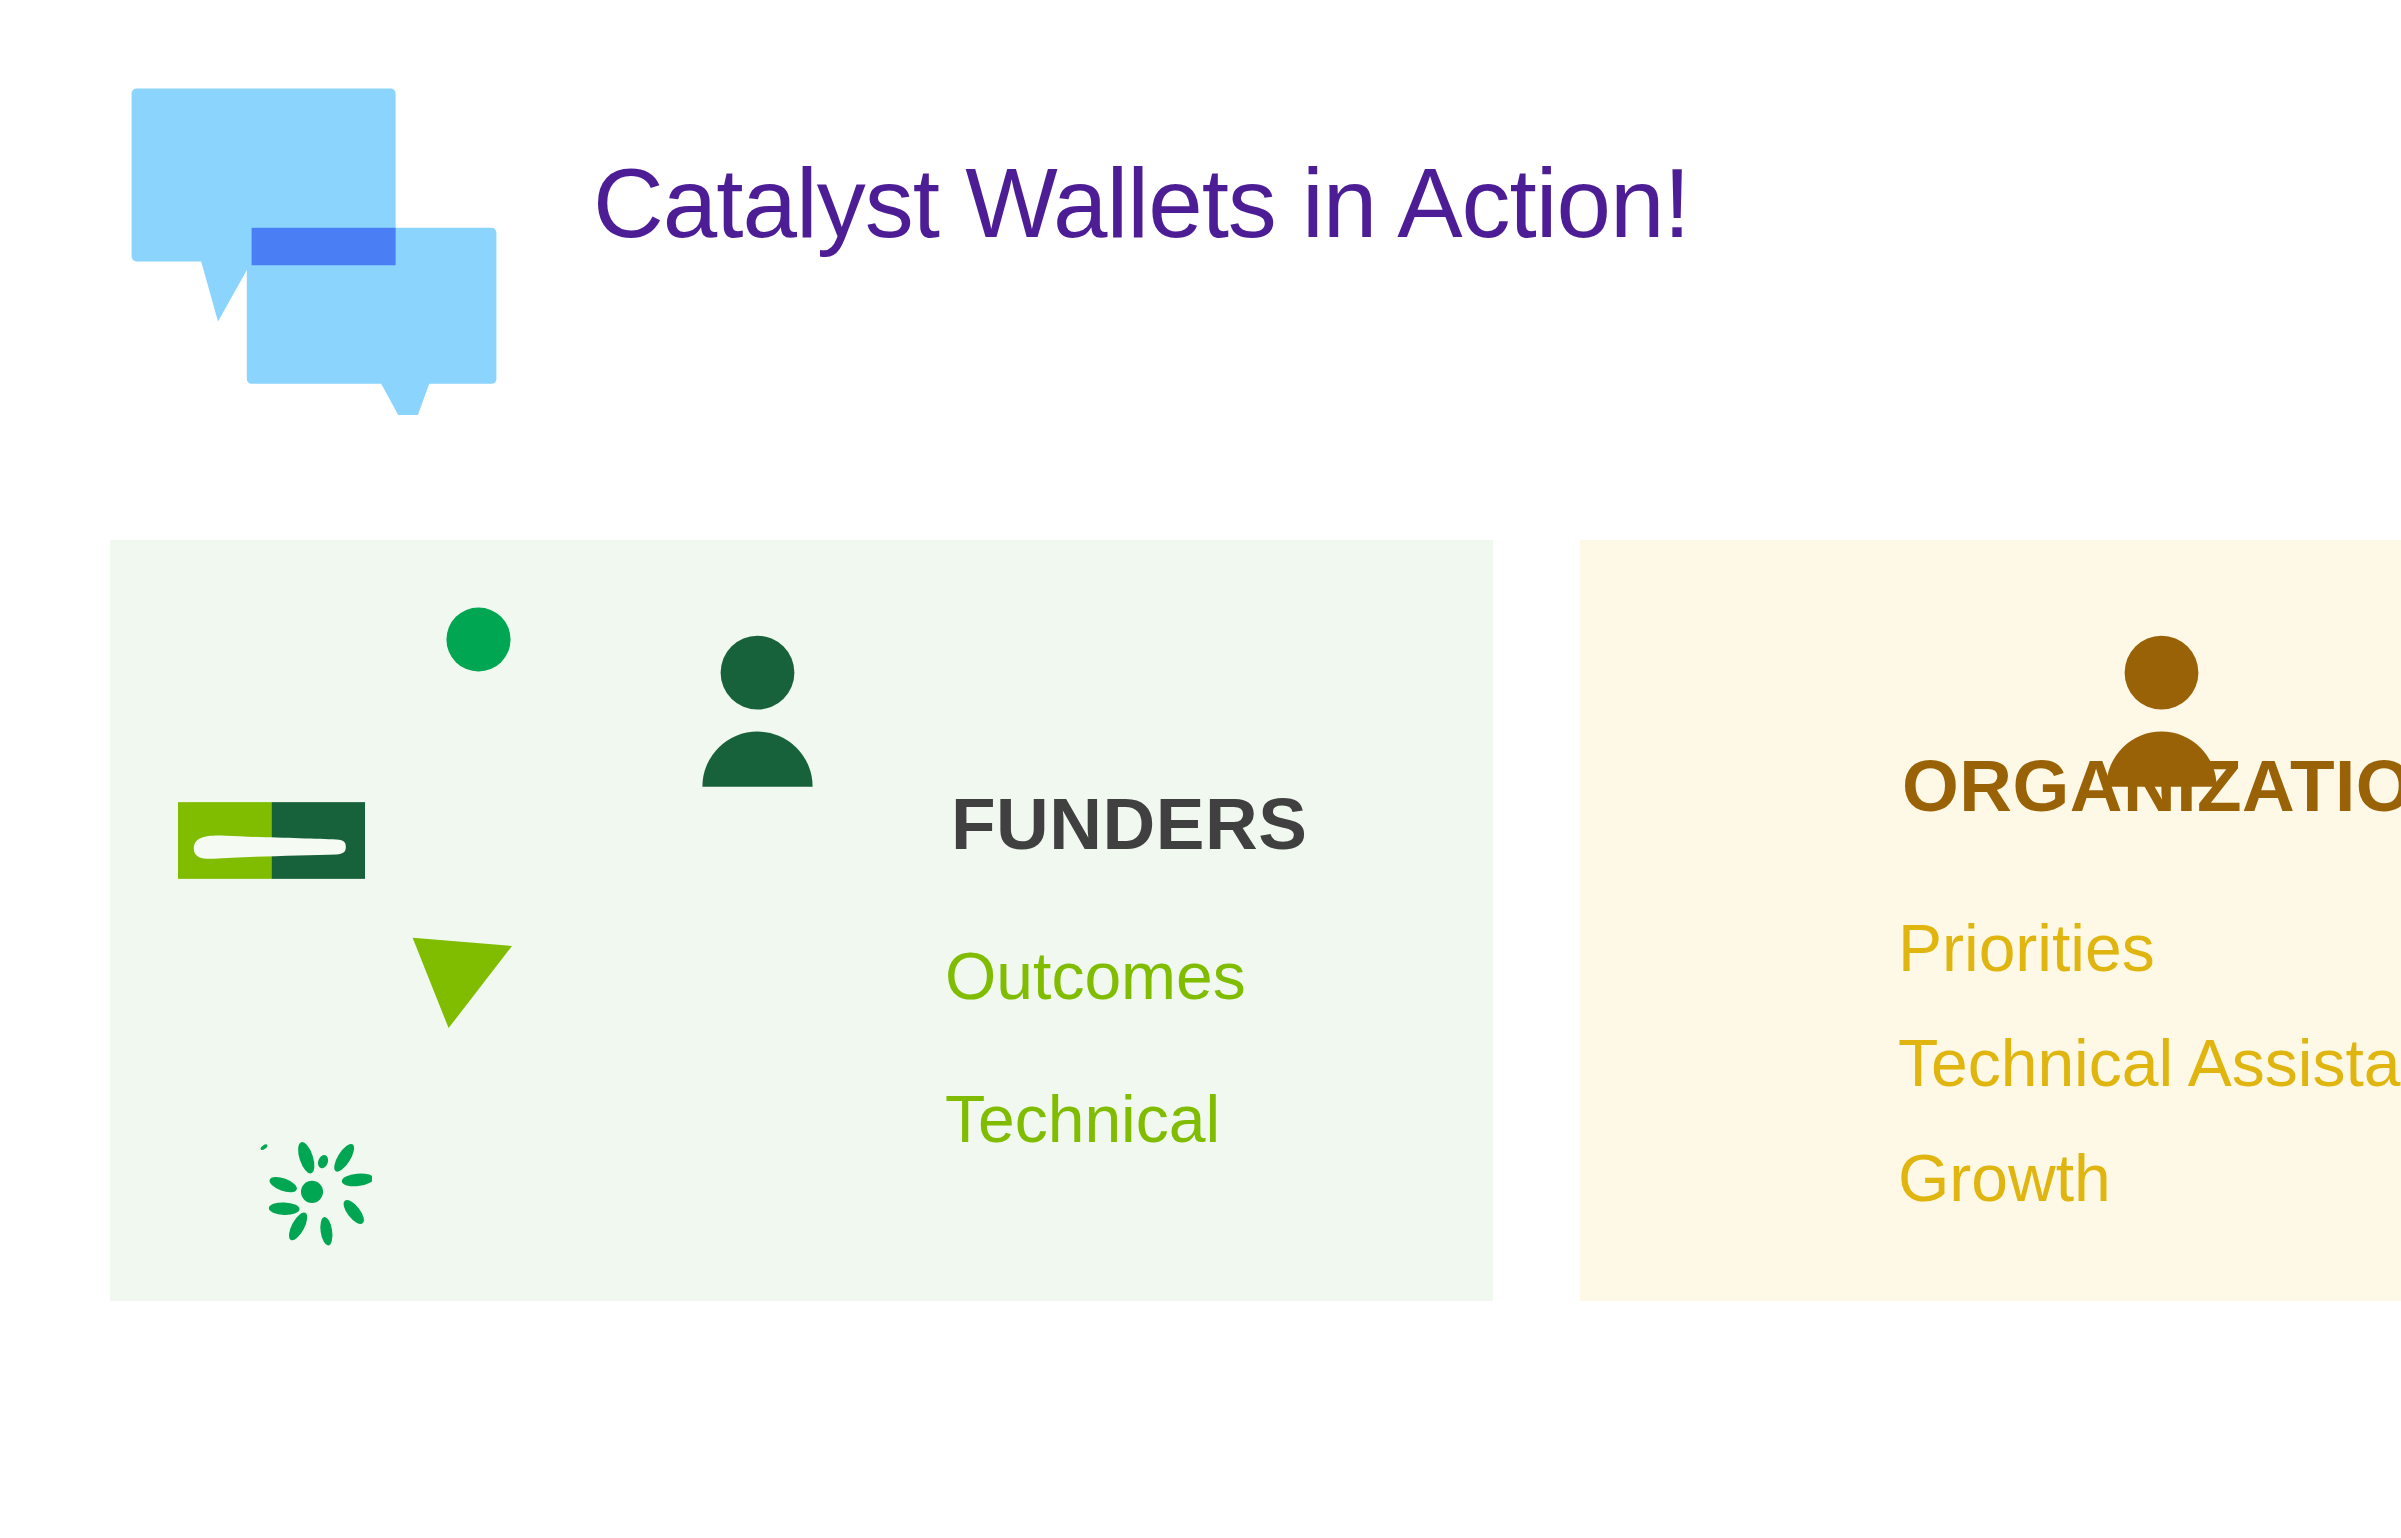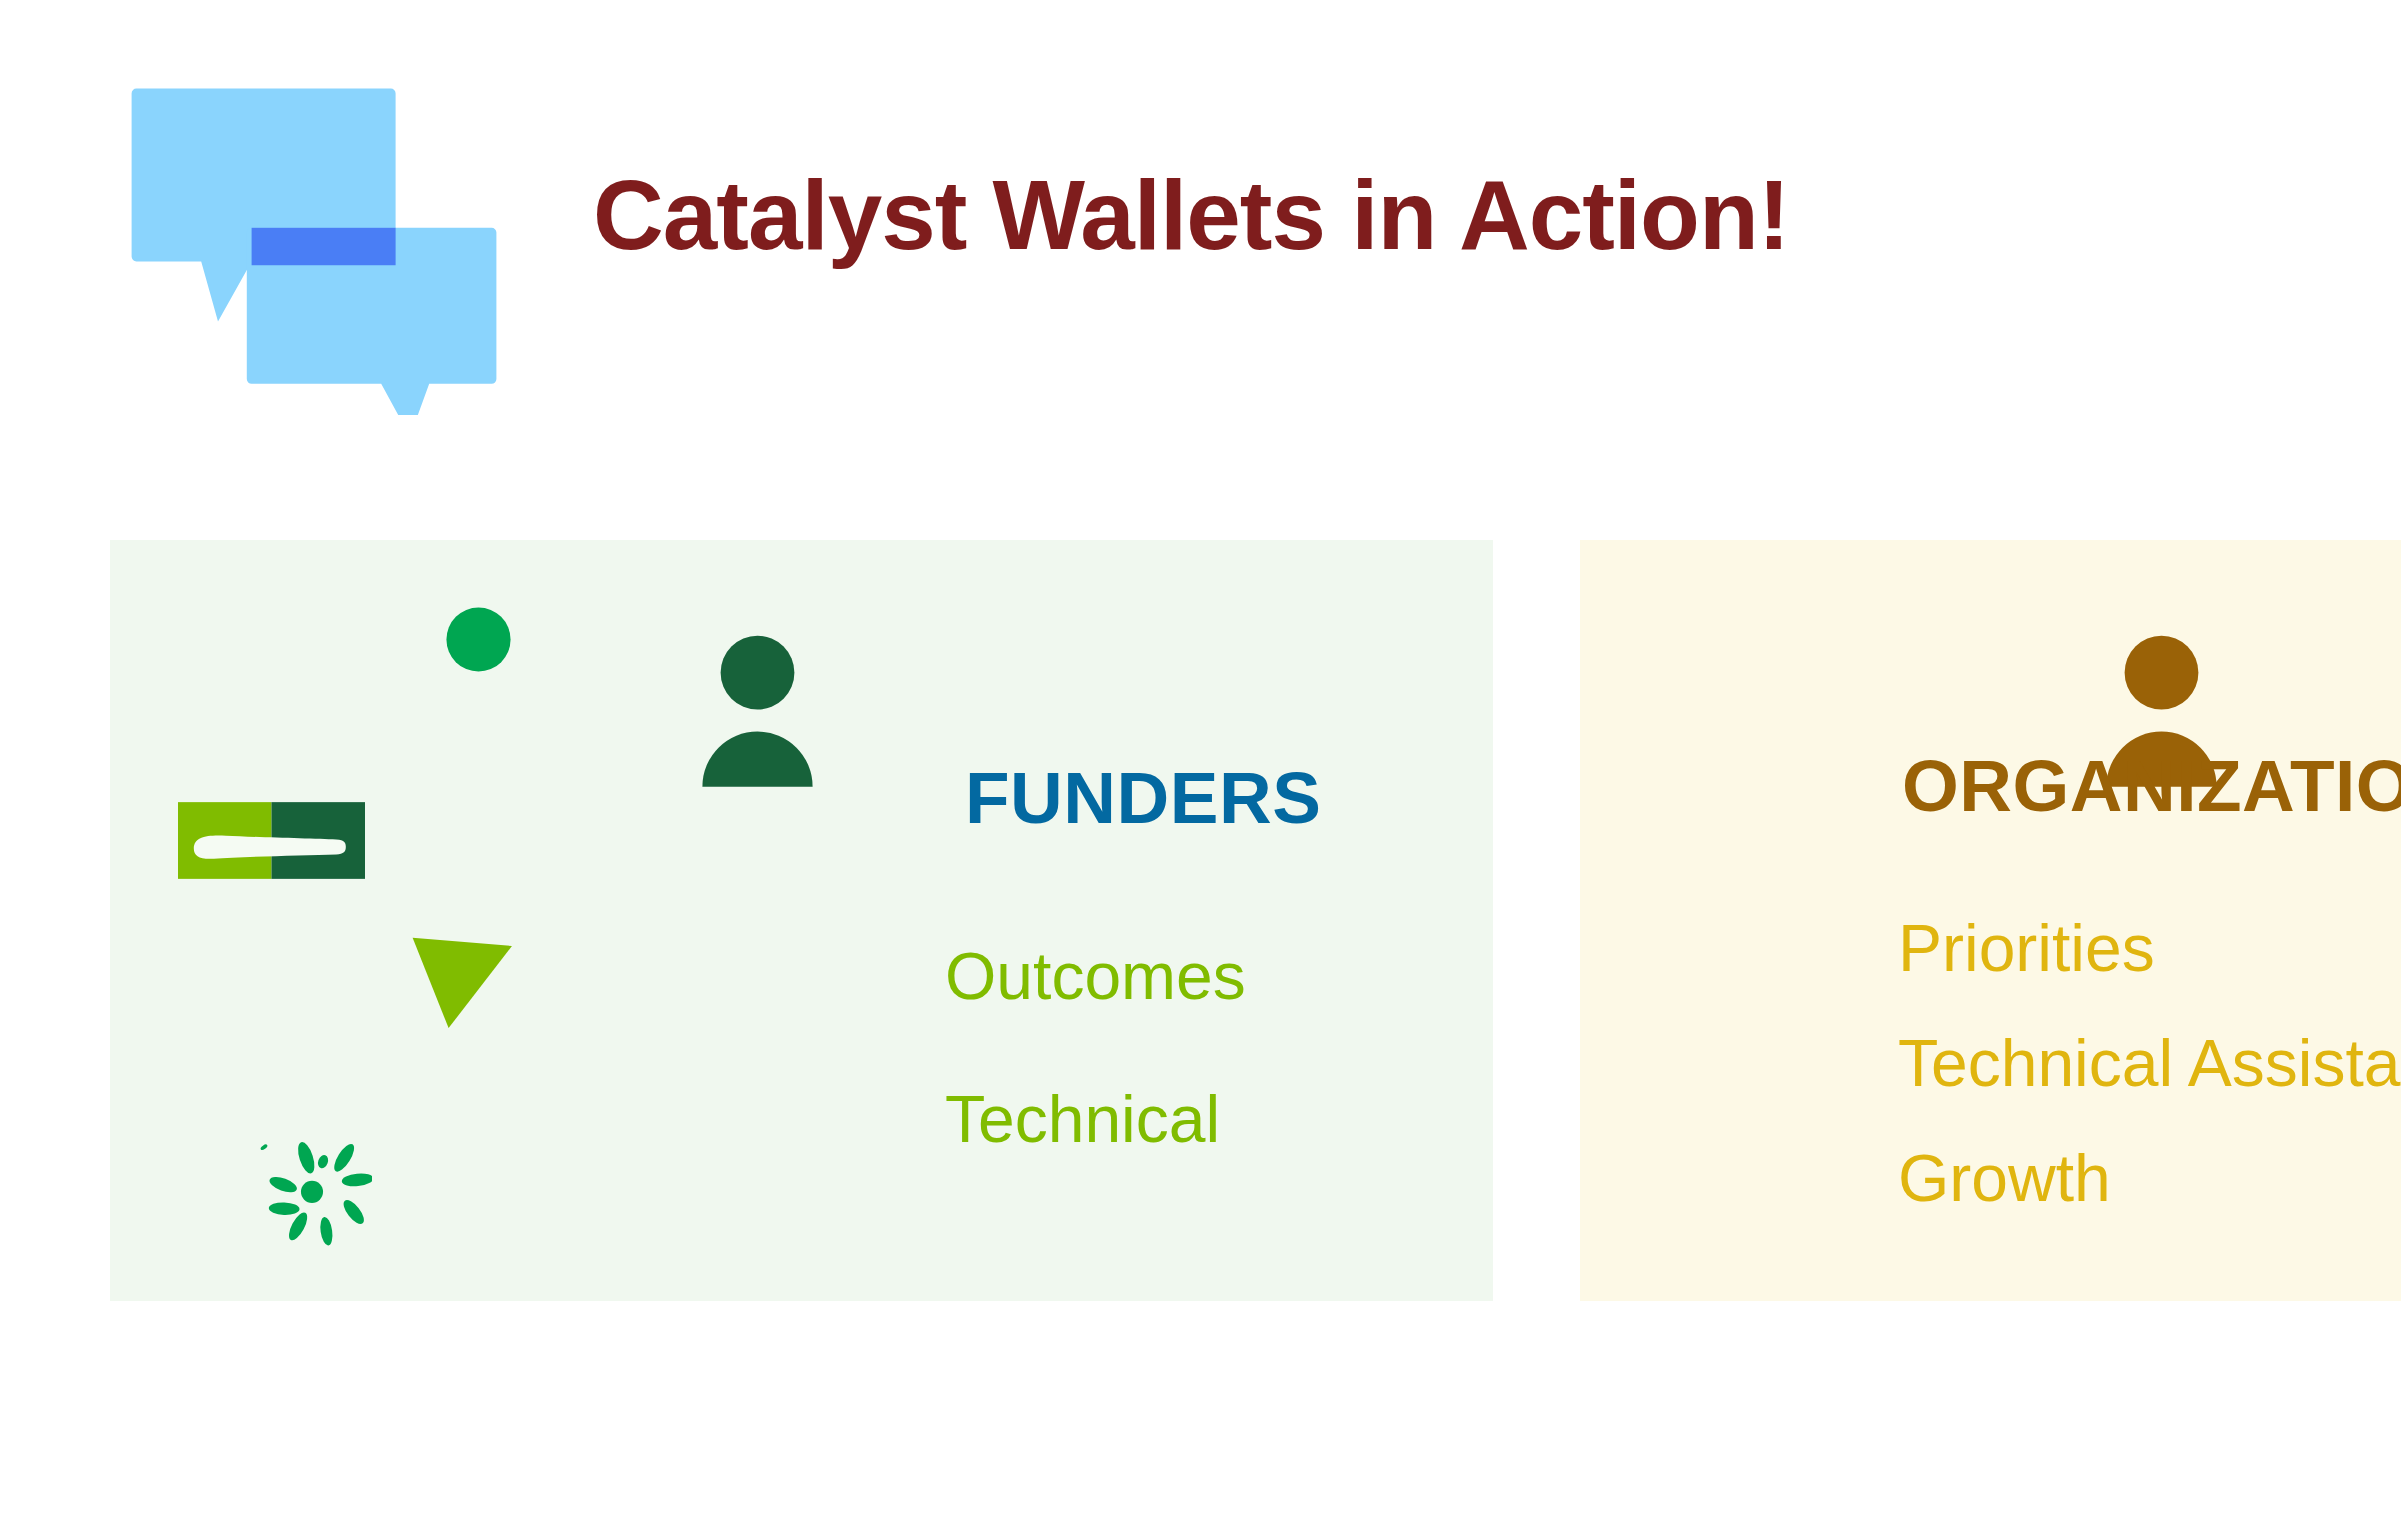--- a/index.html
+++ b/index.html
@@ -10,24 +10,24 @@
     font-family:"Liberation Sans", sans-serif;
     background:#ffffff;
   }
 
   
   #logo { position:absolute; left:122px; top:79px; width:384px; height:336px; }
   #logo svg { width:100%; height:100%; display:block; }
 
   
   #page-title {
-    position:absolute; left:593px; top:166px;
-    font-size:98px; font-weight:bold;
+    position:absolute; left:593px; top:154px;
+    font-size:98px; font-weight:normal;
     letter-spacing:-1px;
-    color:#7f1d1d;
+    color:#4c1d95;
     white-space:nowrap;
     line-height:1.0;
   }
 
   
   .panel { position:absolute; top:540px; height:761px; }
   #panel-funders { left:110px; width:1383px; background:#f0f8ef; }
   #panel-orgs    { left:1580px; width:1382px; background:#fdf9e6; }
 
   
@@ -39,21 +39,21 @@
   .person-icon svg { display:block; }
 
   
   .panel-heading {
     position:absolute;
     font-size:73px; font-weight:bold;
     letter-spacing:0.5px;
     white-space:nowrap;
     line-height:1;
   }
-  #heading-funders { left:951px; top:761px; color:#0369a1;margin-left:14px; }
+  #heading-funders { left:951px; top:787px; color:#404040; }
   #heading-orgs    { left:1902px; top:749px; color:#9a6207; }
 
   
   .item-list { position:absolute; }
   .item-list .list-item {
     font-size:66px; font-weight:400;
     white-space:nowrap;
     line-height:1;
     height:115px;
   }

